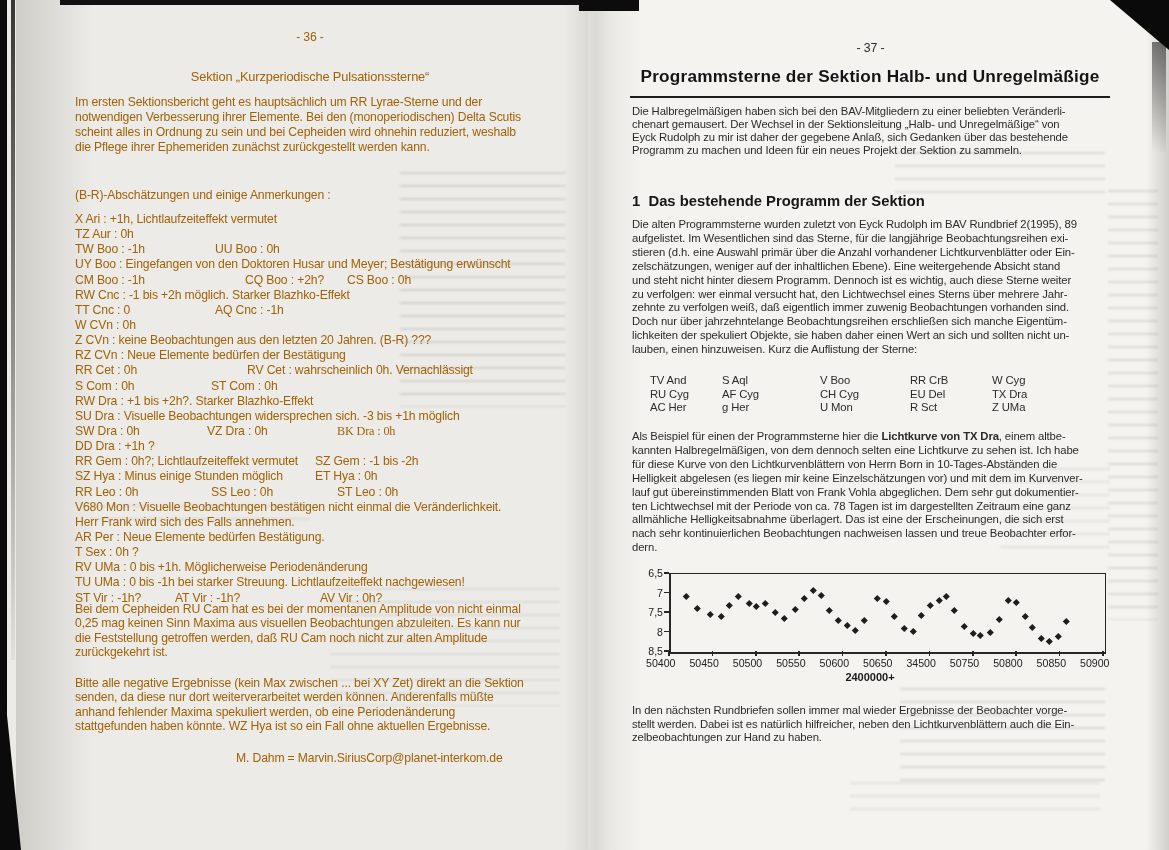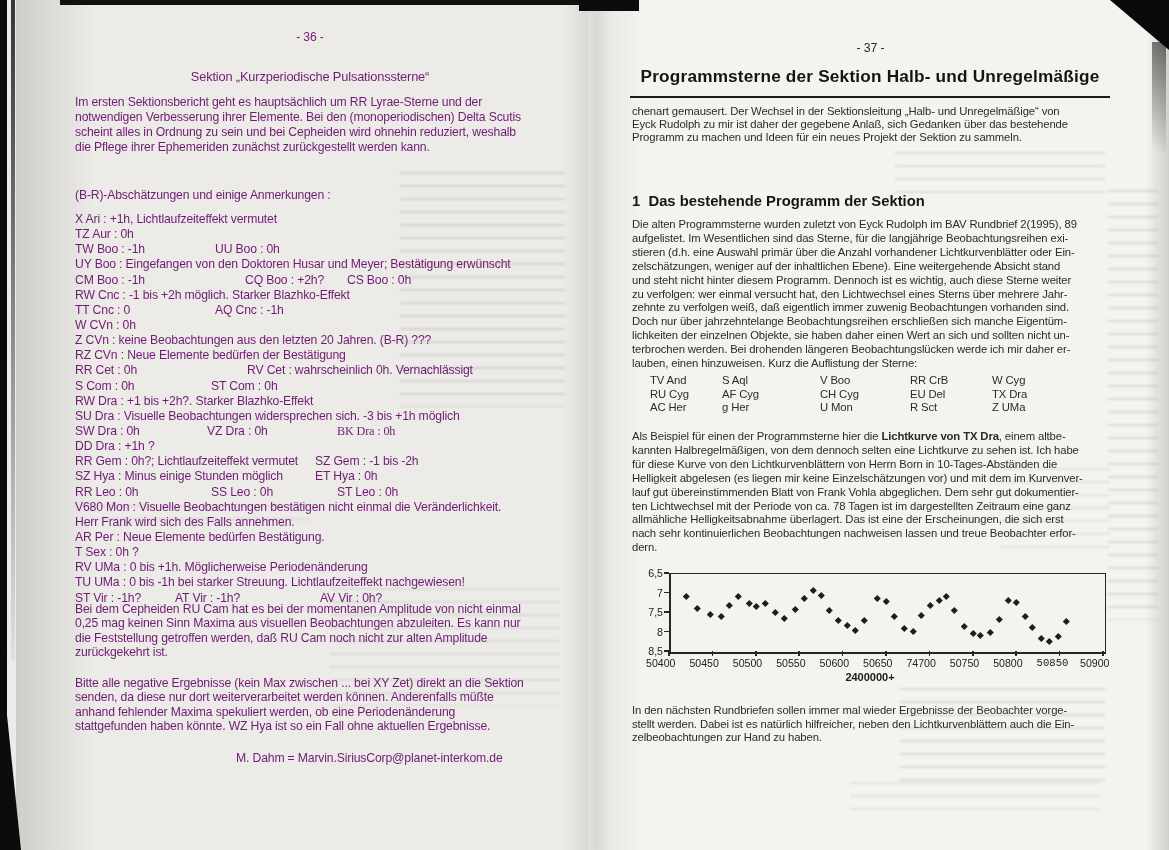--- a/index.html
+++ b/index.html
@@ -21,21 +21,21 @@
        clip-path:polygon(0 0,100% 100%,0 100%);}
   .eTop{left:60px;top:0;width:528px;height:5px;background:#111;}
   .eTopC{left:579px;top:0;width:60px;height:11px;background:#0c0c0c;}
   .eTR{left:1110px;top:0;width:59px;height:50px;background:#0a0a0a;
        clip-path:polygon(0 0,100% 0,100% 100%);}
   .eTR2{left:1152px;top:42px;width:14px;height:110px;
         background:linear-gradient(200deg,rgba(10,10,10,.55),rgba(10,10,10,0));}
   .bleed{background:repeating-linear-gradient(180deg,rgba(95,90,82,.42) 0px,rgba(95,90,82,.42) 2px,rgba(95,90,82,0) 2px,rgba(95,90,82,0) 13px);
          filter:blur(1.1px);}
   
-  .p36{font-size:12.2px;letter-spacing:-0.15px;color:#701a75;}
+  .p36{font-size:12.2px;letter-spacing:-0.15px;color:#a16207;}
   .p37{font-size:11.3px;letter-spacing:-0.12px;color:#2b2b2b;}
   .ln{white-space:nowrap;line-height:15.15px;}
   .lh144 .ln{line-height:14.4px;}
   .lh128 .ln{line-height:12.9px;}
   .lh139 .ln{line-height:13.9px;}
   .lh134 .ln{line-height:13.5px;}
   .b{font-weight:bold;}
   .center{text-align:center;}
   .t36{font-size:12.8px;}
   .h37{font-size:17.2px;font-weight:bold;color:#141414;letter-spacing:.2px;}
@@ -192,36 +192,36 @@
       <div class="ln">stattgefunden haben könnte. WZ Hya ist so ein Fall ohne aktuellen Ergebnisse.</div>
     </div>
   <div class="abs p36" style="left:236px;top:751px;width:340px">M. Dahm = Marvin.SiriusCorp@planet-interkom.de</div>
 </div>
 
 <div>
   <div class="abs p37 center" style="left:632px;top:41px;width:477px;font-size:12.3px">- 37 -</div>
   <div class="abs h37 center" style="left:625px;top:66px;width:490px">Programmsterne der Sektion Halb- und Unregelmäßige</div>
   <div class="abs rule37" style="left:630px;top:96px;width:480px"></div>
   <div class="abs p37 lh128" style="left:632px;top:105px;width:478px">
+      <div class="ln">Die Halbregelmäßigen haben sich bei den BAV-Mitgliedern zu einer beliebten Veränderli-</div>
       <div class="ln">chenart gemausert. Der Wechsel in der Sektionsleitung „Halb- und Unregelmäßige“ von</div>
       <div class="ln">Eyck Rudolph zu mir ist daher der gegebene Anlaß, sich Gedanken über das bestehende</div>
       <div class="ln">Programm zu machen und Ideen für ein neues Projekt der Sektion zu sammeln.</div>
     </div>
   <div class="abs h137" style="left:632px;top:193px;width:478px">1  Das bestehende Programm der Sektion</div>
   <div class="abs p37 lh139" style="left:632px;top:218px;width:478px">
       <div class="ln">Die alten Programmsterne wurden zuletzt von Eyck Rudolph im BAV Rundbrief 2(1995), 89</div>
       <div class="ln">aufgelistet. Im Wesentlichen sind das Sterne, für die langjährige Beobachtungsreihen exi-</div>
       <div class="ln">stieren (d.h. eine Auswahl primär über die Anzahl vorhandener Lichtkurvenblätter oder Ein-</div>
       <div class="ln">zelschätzungen, weniger auf der inhaltlichen Ebene). Eine weitergehende Absicht stand</div>
       <div class="ln">und steht nicht hinter diesem Programm. Dennoch ist es wichtig, auch diese Sterne weiter</div>
       <div class="ln">zu verfolgen: wer einmal versucht hat, den Lichtwechsel eines Sterns über mehrere Jahr-</div>
       <div class="ln">zehnte zu verfolgen weiß, daß eigentlich immer zuwenig Beobachtungen vorhanden sind.</div>
       <div class="ln">Doch nur über jahrzehntelange Beobachtungsreihen erschließen sich manche Eigentüm-</div>
-      <div class="ln">lichkeiten der einzelnen Objekte, sie haben daher einen Wert an sich und sollten nicht un-</div>
-      <div class="ln">terbrochen werden. Bei drohenden längeren Beobachtungslücken werde ich mir daher er-</div>
+      <div class="ln">lichkeiten der spekuliert Objekte, sie haben daher einen Wert an sich und sollten nicht un-</div>
       <div class="ln">lauben, einen hinzuweisen. Kurz die Auflistung der Sterne:</div>
     </div>
   <div class="abs p37" style="left:632px;top:374px;width:478px" id="star-table">
       <div class="trow">
         <span style="left: 18px;">TV And</span>
         <span style="left: 90px;">S Aql</span>
         <span style="left: 188px;">V Boo</span>
         <span style="left: 278px;">RR CrB</span>
         <span style="left: 360px;">W Cyg</span>
       </div>
@@ -261,27 +261,27 @@
       <div class="xlab" style="left: 59.4px;">50450</div>
       <div class="xtick" style="left: 125.05px;"></div>
       <div class="xlab" style="left: 102.8px;">50500</div>
       <div class="xtick" style="left: 168.45px;"></div>
       <div class="xlab" style="left: 146.2px;">50550</div>
       <div class="xtick" style="left: 211.85px;"></div>
       <div class="xlab" style="left: 189.6px;">50600</div>
       <div class="xtick" style="left: 255.25px;"></div>
       <div class="xlab" style="left: 233px;">50650</div>
       <div class="xtick" style="left: 298.65px;"></div>
-      <div class="xlab" style="left: 276.4px;">74700</div>
+      <div class="xlab" style="left: 276.4px;">34500</div>
       <div class="xtick" style="left: 342.05px;"></div>
       <div class="xlab" style="left: 319.8px;">50750</div>
       <div class="xtick" style="left: 385.45px;"></div>
       <div class="xlab" style="left: 363.2px;">50800</div>
       <div class="xtick" style="left: 428.85px;"></div>
-      <div class="xlab" style="left: 406.6px; font-family: Liberation Mono, monospace;">50850</div>
+      <div class="xlab" style="left: 406.6px;">50850</div>
       <div class="xtick" style="left: 472.25px;"></div>
       <div class="xlab" style="left: 450px;">50900</div>
       <div class="ytick" style="top: 12.25px;"></div>
       <div class="ylab" style="top: 7px;">6,5</div>
       <div class="ytick" style="top: 31.75px;"></div>
       <div class="ylab" style="top: 26.5px;">7</div>
       <div class="ytick" style="top: 51.25px;"></div>
       <div class="ylab" style="top: 46px;">7,5</div>
       <div class="ytick" style="top: 70.75px;"></div>
       <div class="ylab" style="top: 65.5px;">8</div>

